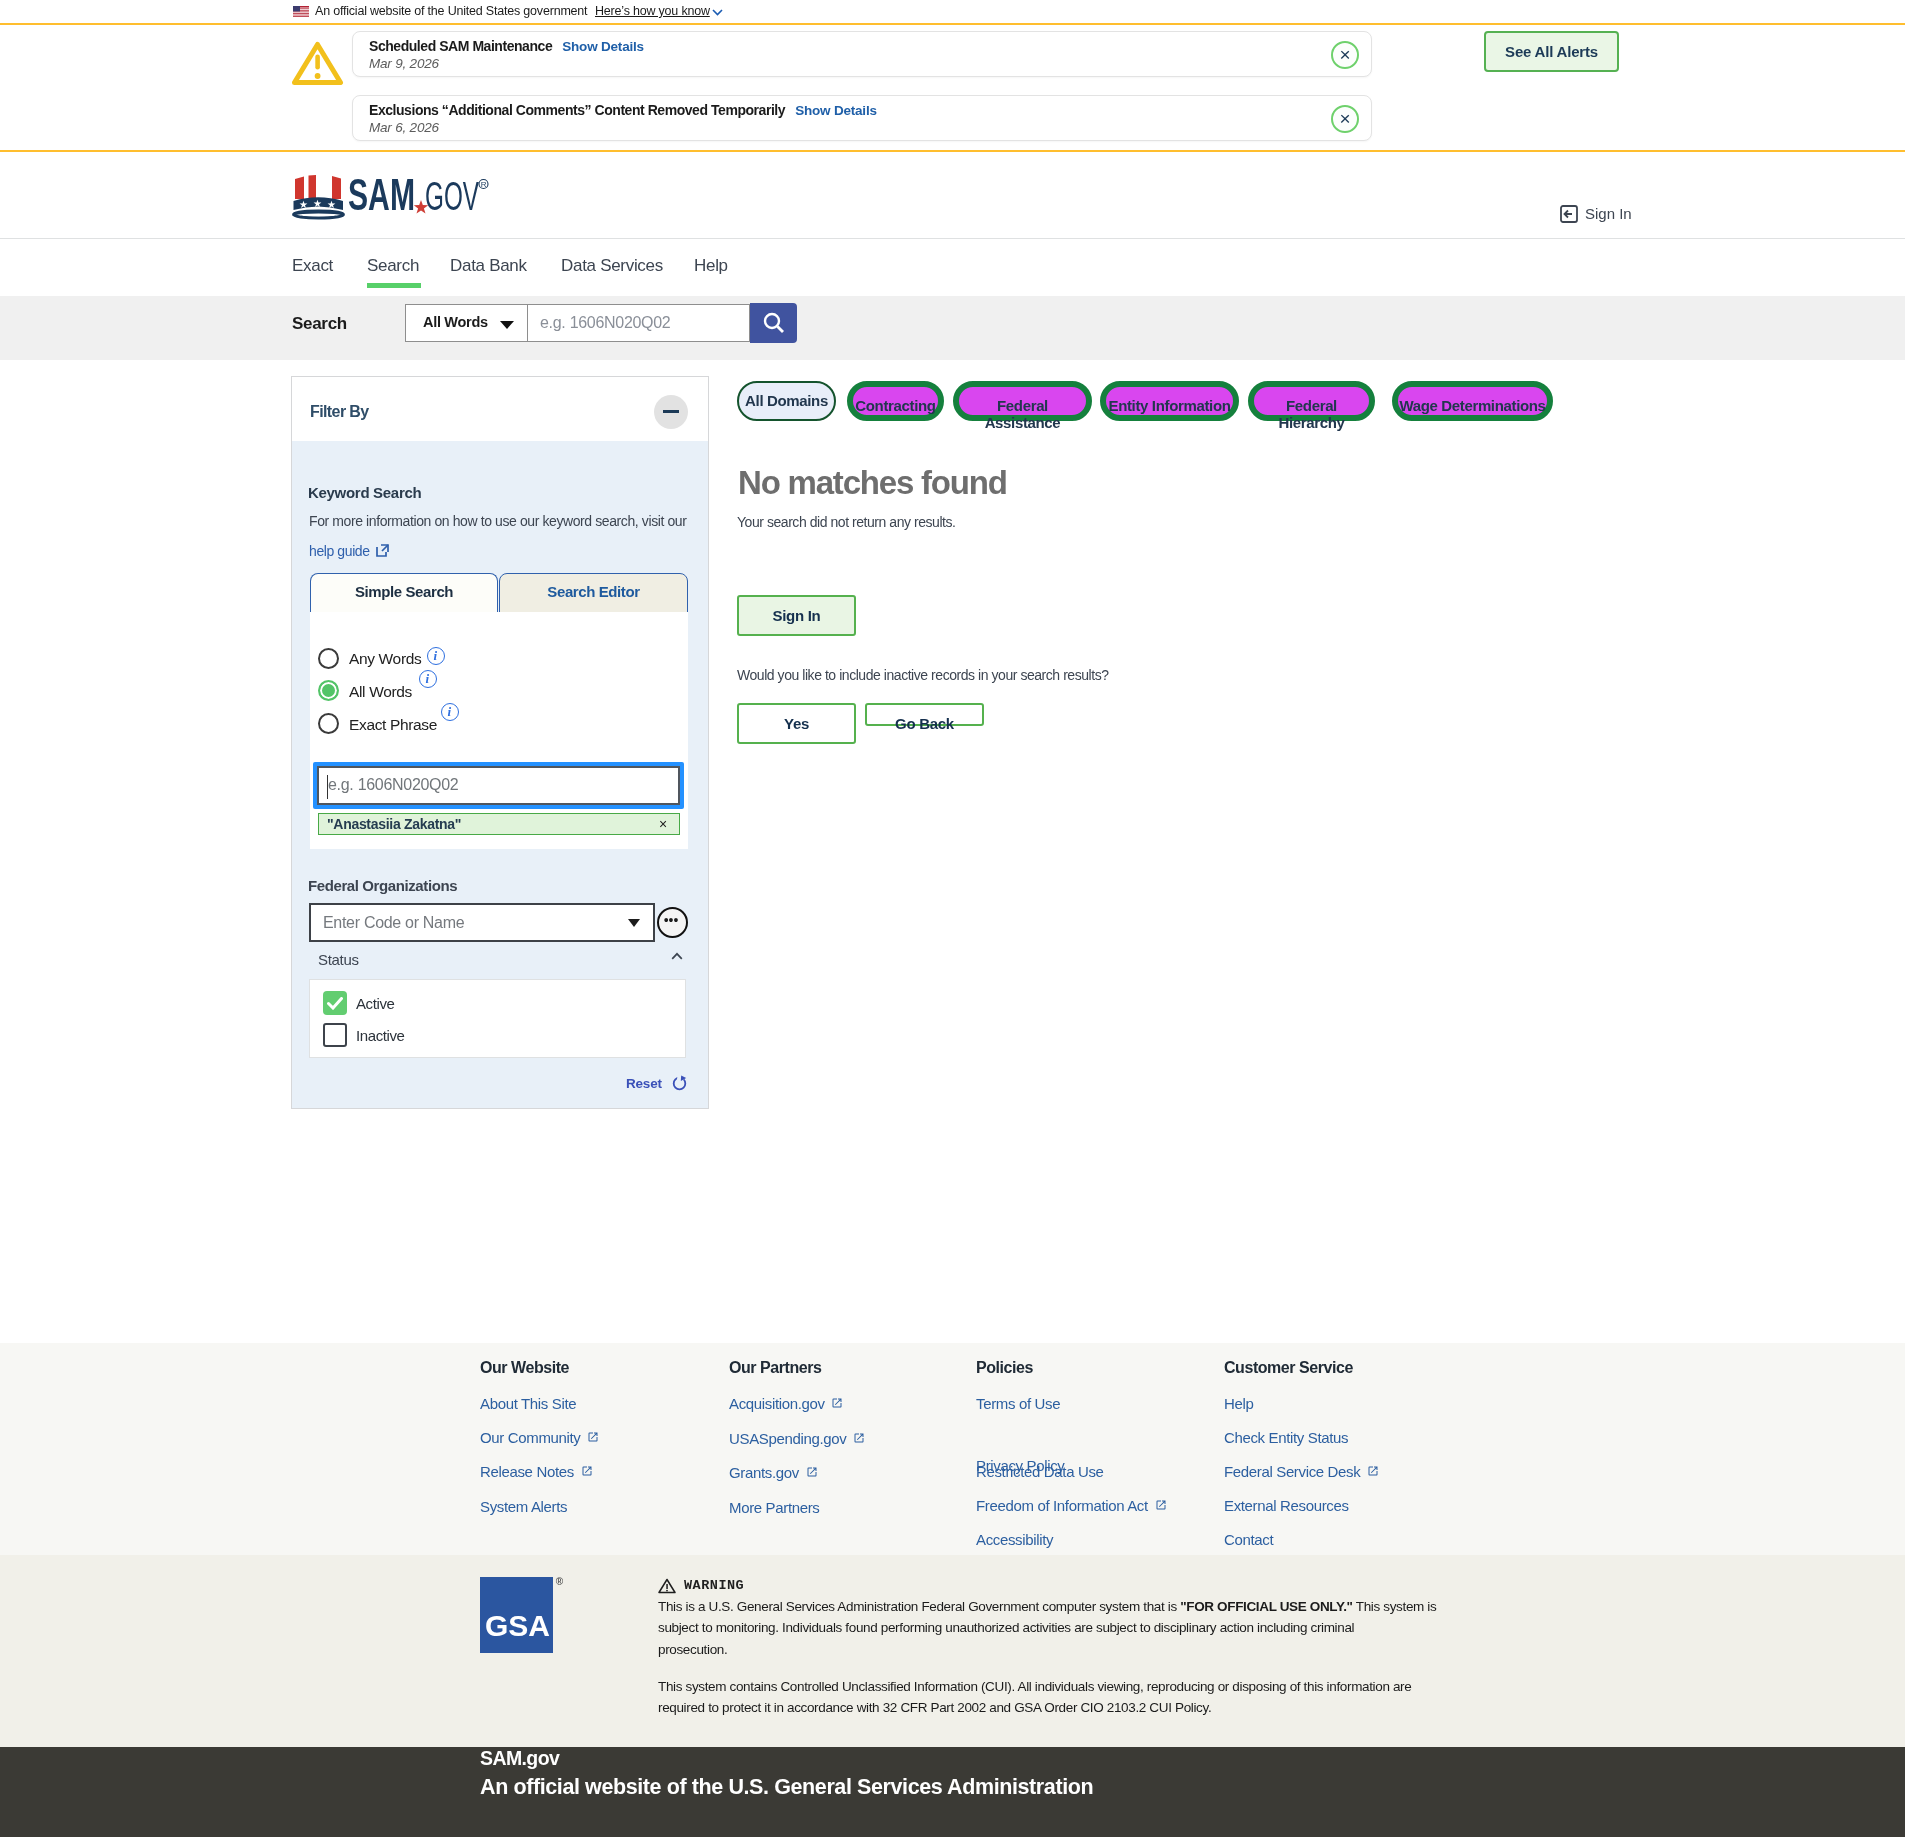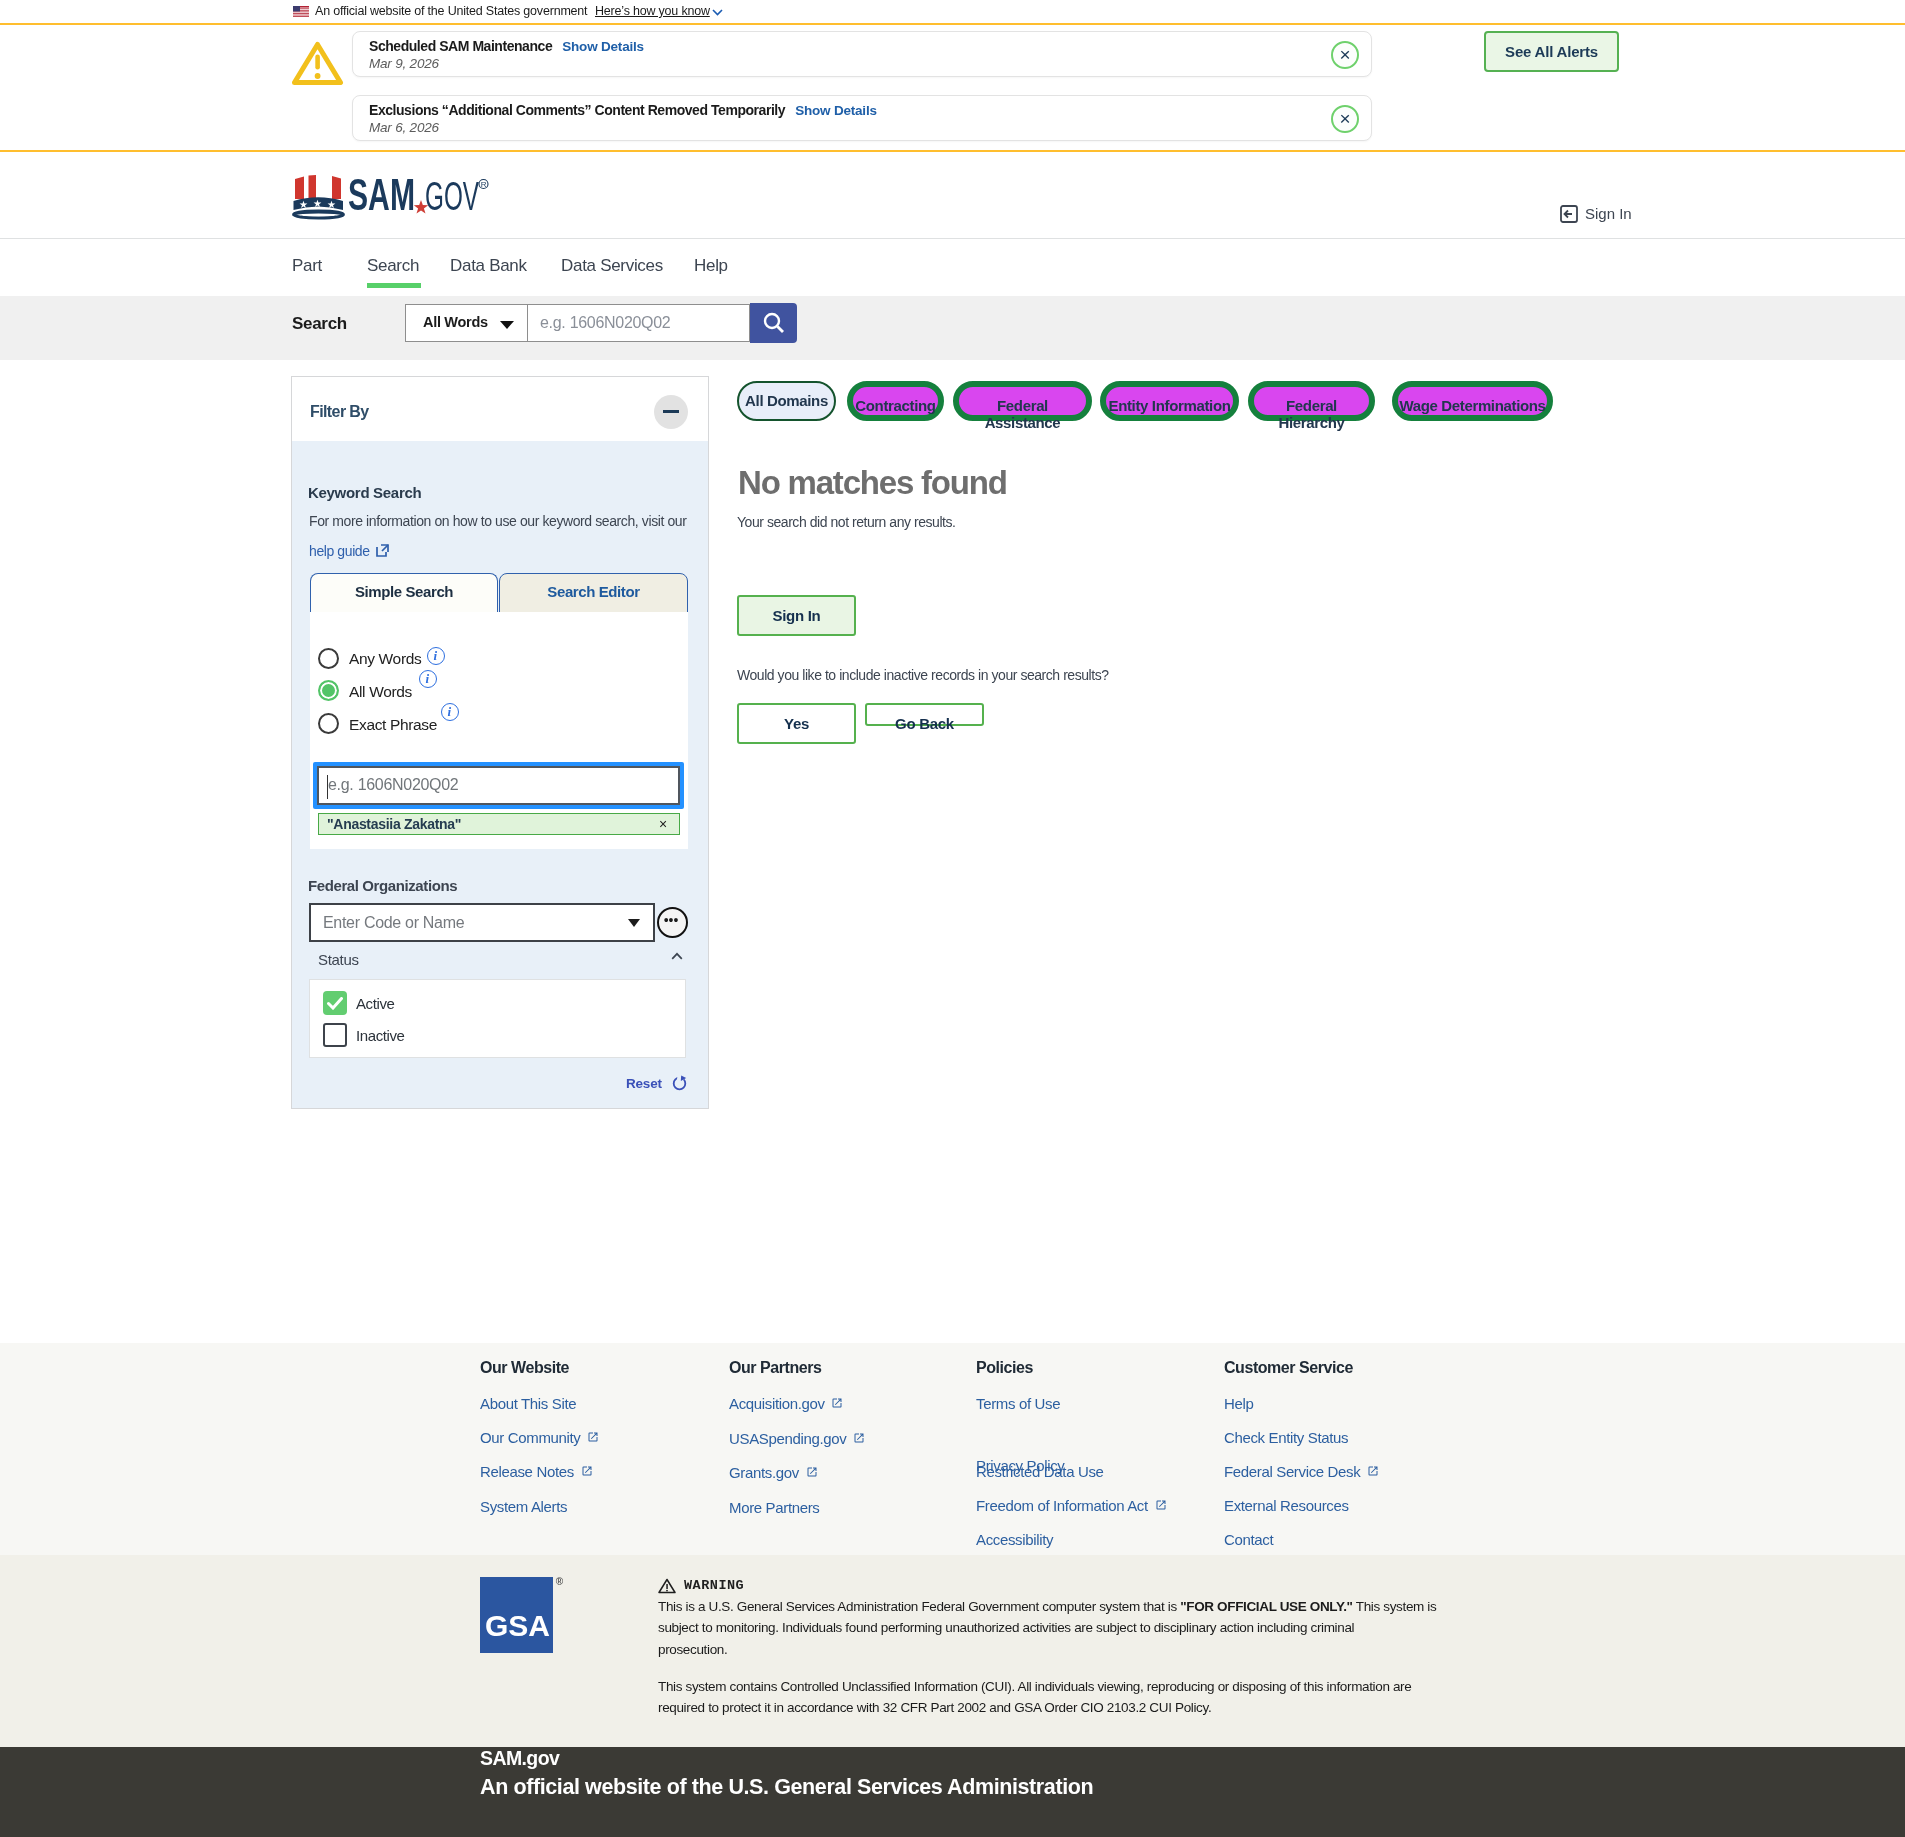--- a/index.html
+++ b/index.html
@@ -180,21 +180,21 @@
       <text x="188.7" y="16" font-size="8" font-family="Liberation Sans" fill="#1b3a5c">R</text>
     </svg>
     <svg style="position:absolute;left:1560px;top:53px" width="18" height="18" viewBox="0 0 18 18">
         <rect x="1" y="1" width="16" height="16" rx="2" fill="none" stroke="#3d4551" stroke-width="1.8"></rect>
         <path d="M12 9 L5 9 M8 5.5 L4.5 9 L8 12.5" fill="none" stroke="#3d4551" stroke-width="1.8"></path>
       </svg>
     <div id="signin">Sign In</div>
   </div>
 
   <div id="nav">
-    <span class="navitem" style="left:292px;">Part</span>
+    <span class="navitem" style="left:292px;">Exact</span>
     <span class="navitem" style="left:367px;">Search</span>
     <span class="navitem" style="left:450px;">Data Bank</span>
     <span class="navitem" style="left:561px;">Data Services</span>
     <span class="navitem" style="left:694px;">Help</span>
   </div>
   <div id="greenline"></div>
 
   <div id="searchbar">
     <span class="lbl">Search</span>
     <div id="sb-select">

